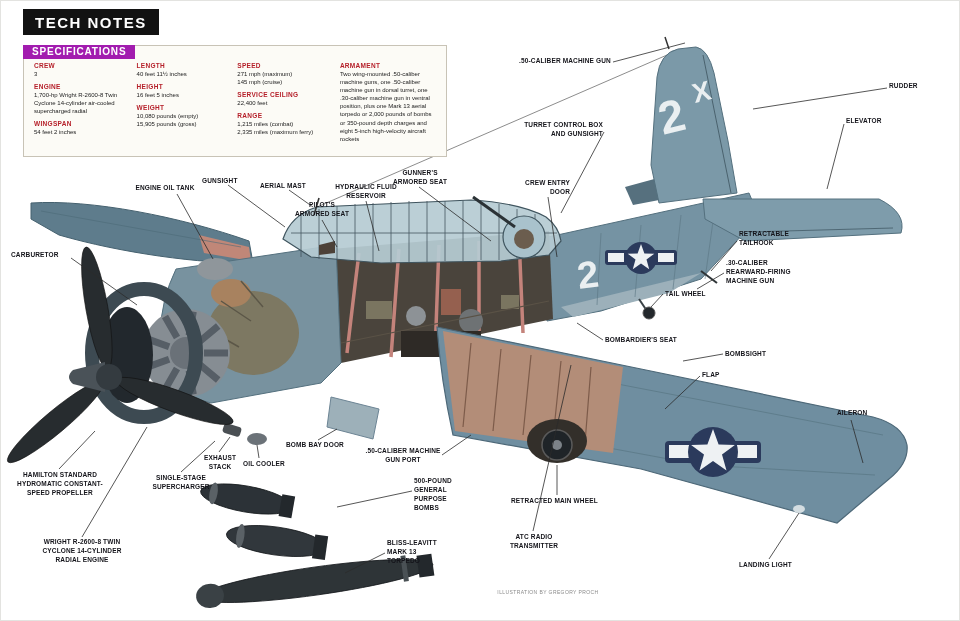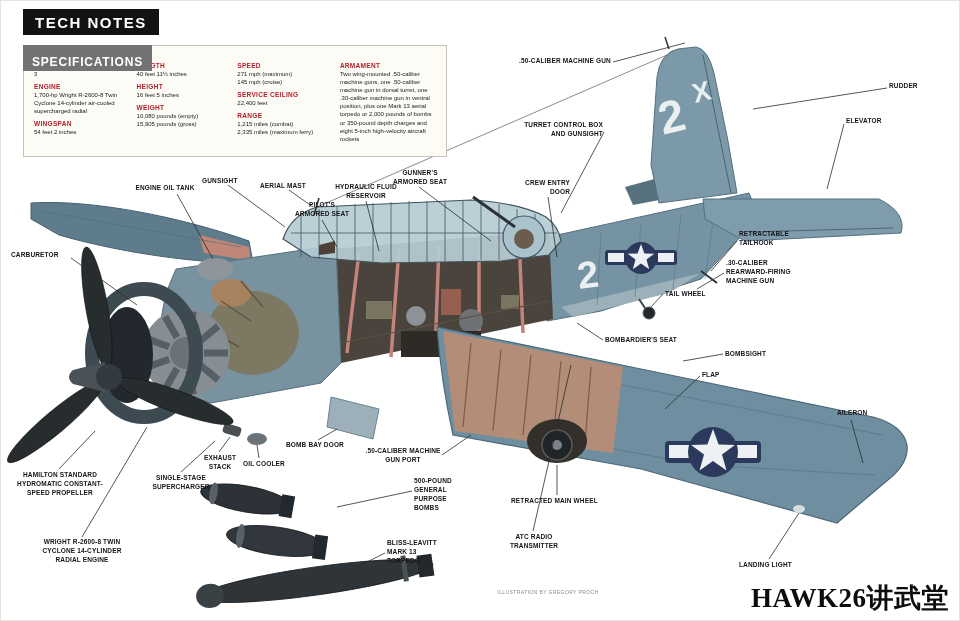--- a/index.html
+++ b/index.html
@@ -6,21 +6,21 @@
   html,body{width:960px;height:621px}
   body{font-family:"Liberation Sans",sans-serif;background:#fff;position:relative;overflow:hidden}
   .page{position:absolute;inset:0;background:#ffffff;border:1px solid #e3e3e0}
   .art{position:absolute;left:0;top:0;width:960px;height:621px}
   
   .hdr{position:absolute;top:8px;left:22px;display:flex;gap:9px;align-items:stretch;z-index:7}
   .brand{background:#121212;color:#fff;font-weight:bold;font-size:15px;line-height:1;padding:6px 12px 5px;letter-spacing:1.5px}
   .title{border:2px solid #c8202a;color:#c8202a;font-weight:bold;font-size:13px;line-height:1;padding:6px 12px 4px;letter-spacing:.6px}
   
   .specs{position:absolute;top:44px;left:22px;width:424px;background:#fcfbf6;border:1px solid #c8c3b6;padding:16px 8px 8px 10px;z-index:6}
-  .specs-tab{position:absolute;top:-1px;left:-1px;background:#737373;color:#fff;font-size:12px;font-weight:bold;padding:10px 9px 2px;letter-spacing:.8px}
+  .specs-tab{position:absolute;top:-1px;left:-1px;background:#a21caf;color:#fff;font-size:10px;font-weight:bold;padding:1px 9px 2px;letter-spacing:.8px}
   .cols{display:flex;gap:10px}
   .colA{width:100px}.colB{width:98px}.colC{width:100px}.colD{width:106px}
   .item{margin-bottom:5px}
   .k{color:#b51f29;font-size:6.5px;font-weight:bold;letter-spacing:.3px;margin-bottom:1px}
   .v{color:#222;font-size:6px;line-height:1.35;white-space:pre-line}
   
   .co{position:absolute;font-size:6.5px;font-weight:bold;color:#14141a;line-height:1.4;white-space:pre-line;letter-spacing:.15px;z-index:5}
   .tr{text-align:right}.tc{text-align:center}
   .credit{position:absolute;left:462px;top:588px;width:170px;text-align:center;font-size:5px;color:#8a8a8a;letter-spacing:.4px;z-index:5}
   .watermark{position:absolute;right:10px;bottom:4px;font-size:27px;font-weight:bold;color:#0d0d0d;letter-spacing:.5px;z-index:7;font-family:"Liberation Serif",serif}
@@ -310,14 +310,13 @@
 BOMBS</div>
   <div class="co" style="left:386px;top:537px;width:58px">BLISS-LEAVITT
 MARK 13
 TORPEDO</div>
   <div class="co" style="left:510px;top:495px">RETRACTED MAIN WHEEL</div>
   <div class="co tc" style="left:500px;top:531px;width:66px">ATC RADIO
 TRANSMITTER</div>
   <div class="co" style="left:738px;top:559px">LANDING LIGHT</div>
 
   <div class="credit">ILLUSTRATION BY GREGORY PROCH</div>
-  <div class="watermark">HAWK26讲武堂</div>
 </div>
 
 </body></html>

